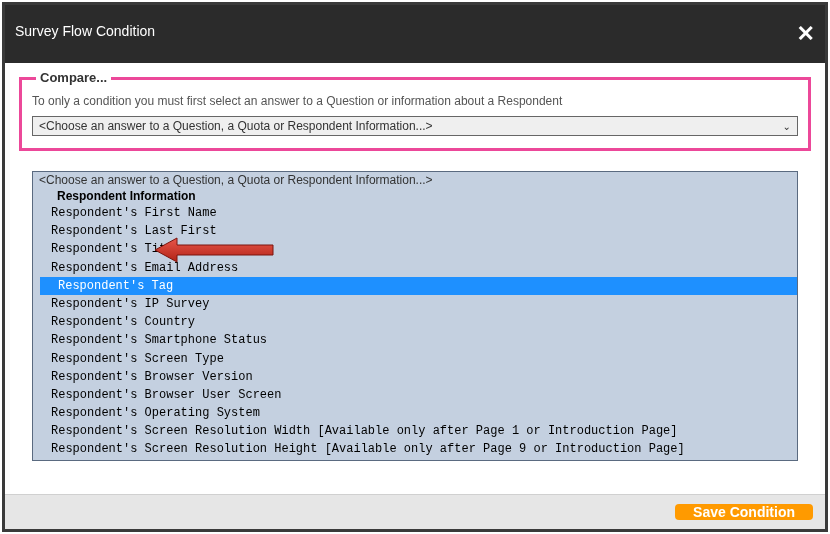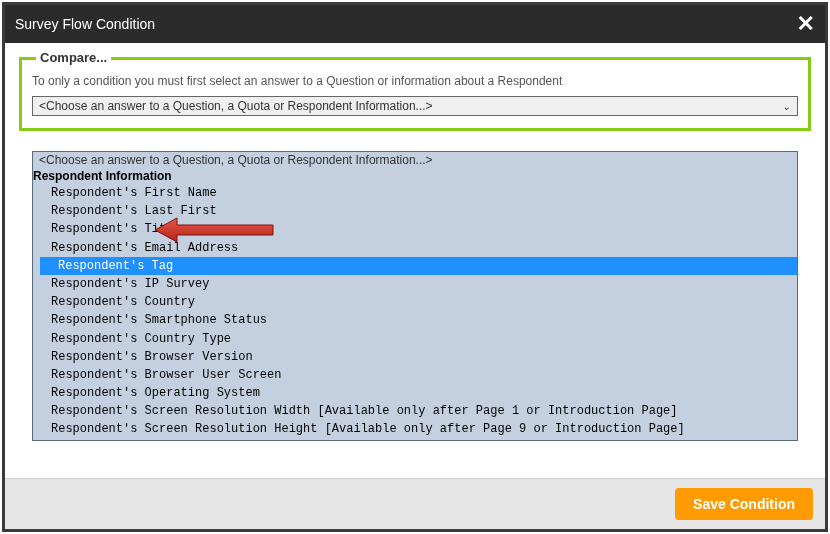--- a/index.html
+++ b/index.html
@@ -16,39 +16,39 @@
       top: 2px; left: 2px; right: 2px; bottom: 2px;
       border: 3px solid #3a3a3a;
       display: flex;
       flex-direction: column;
       background: #fff;
     }
     .titlebar {
       background: #2b2b2b;
       color: #fff;
       display: flex;
-      align-items: center;
+      align-items: flex-start;
       justify-content: space-between;
-      padding: 8px 10px;
+      padding: 18px 10px;
       font-size: 14px;
     }
     .titlebar .close {
       font-size: 22px;
       font-weight: bold;
       color: #fff;
       cursor: pointer;
       line-height: 1;
     }
     .content {
       flex: 1;
       padding: 14px;
       position: relative;
     }
     .fieldset {
-      border: 3px solid #84cc16;
+      border: 3px solid #ec4899;
       padding: 10px 10px 12px 10px;
       position: relative;
     }
     .legend {
       position: absolute;
       top: -10px;
       left: 14px;
       background: #fff;
       padding: 0 4px;
       font-weight: bold;
@@ -89,21 +89,21 @@
       max-height: 290px;
       overflow: hidden;
     }
     .dd-placeholder {
       padding: 1px 6px;
       color: #333;
       background: #c4d0e0;
     }
     .dd-header {
       font-weight: bold;
-      padding: 1px 0;
+      padding: 1px 24px;
       background: #c4d0e0;
     }
     .dd-item {
       padding: 1px 6px 1px 18px;
       cursor: pointer;
       white-space: nowrap;
       line-height: 1.35;
       font-family: Liberation Mono, monospace;
     }
     .dd-item.highlight {
@@ -122,21 +122,21 @@
       display: flex;
       justify-content: flex-end;
       border-top: 1px solid #d0d0d0;
     }
     .save-btn {
       background: #ff9a00;
       color: #fff;
       border: none;
       font-weight: bold;
       font-size: 14px;
-      padding: 8px 18px;
+      padding: 0 18px;
       border-radius: 4px;
       cursor: pointer;
     }
   </style>
 </head>
 <body>
 
 <div class="modal">
   <div class="titlebar">
     <span>Survey Flow Condition</span>
@@ -157,21 +157,21 @@
       <div class="dd-placeholder">&lt;Choose an answer to a Question, a Quota or Respondent Information...&gt;</div>
       <div class="dd-header">Respondent Information</div>
     <div class="dd-item">Respondent's First Name</div>
         <div class="dd-item">Respondent's Last First</div>
         <div class="dd-item">Respondent's Title</div>
         <div class="dd-item">Respondent's Email Address</div>
         <div class="dd-item highlight">Respondent's Tag</div>
         <div class="dd-item">Respondent's IP Survey</div>
         <div class="dd-item">Respondent's Country</div>
         <div class="dd-item">Respondent's Smartphone Status</div>
-        <div class="dd-item">Respondent's Country Type</div>
+        <div class="dd-item">Respondent's Screen Type</div>
         <div class="dd-item">Respondent's Browser Version</div>
         <div class="dd-item">Respondent's Browser User Screen</div>
         <div class="dd-item">Respondent's Operating System</div>
         <div class="dd-item">Respondent's Screen Resolution Width [Available only after Page 1 or Introduction Page]</div>
         <div class="dd-item">Respondent's Screen Resolution Height [Available only after Page 9 or Introduction Page]</div>
         <div class="dd-item">Respondent's A/B Testing Random Number (Range 1 to 100)</div>
       </div>
 
     <svg class="arrow" style="left:150px; top:172px;" width="120" height="30" viewBox="0 0 120 30">
       <defs>

